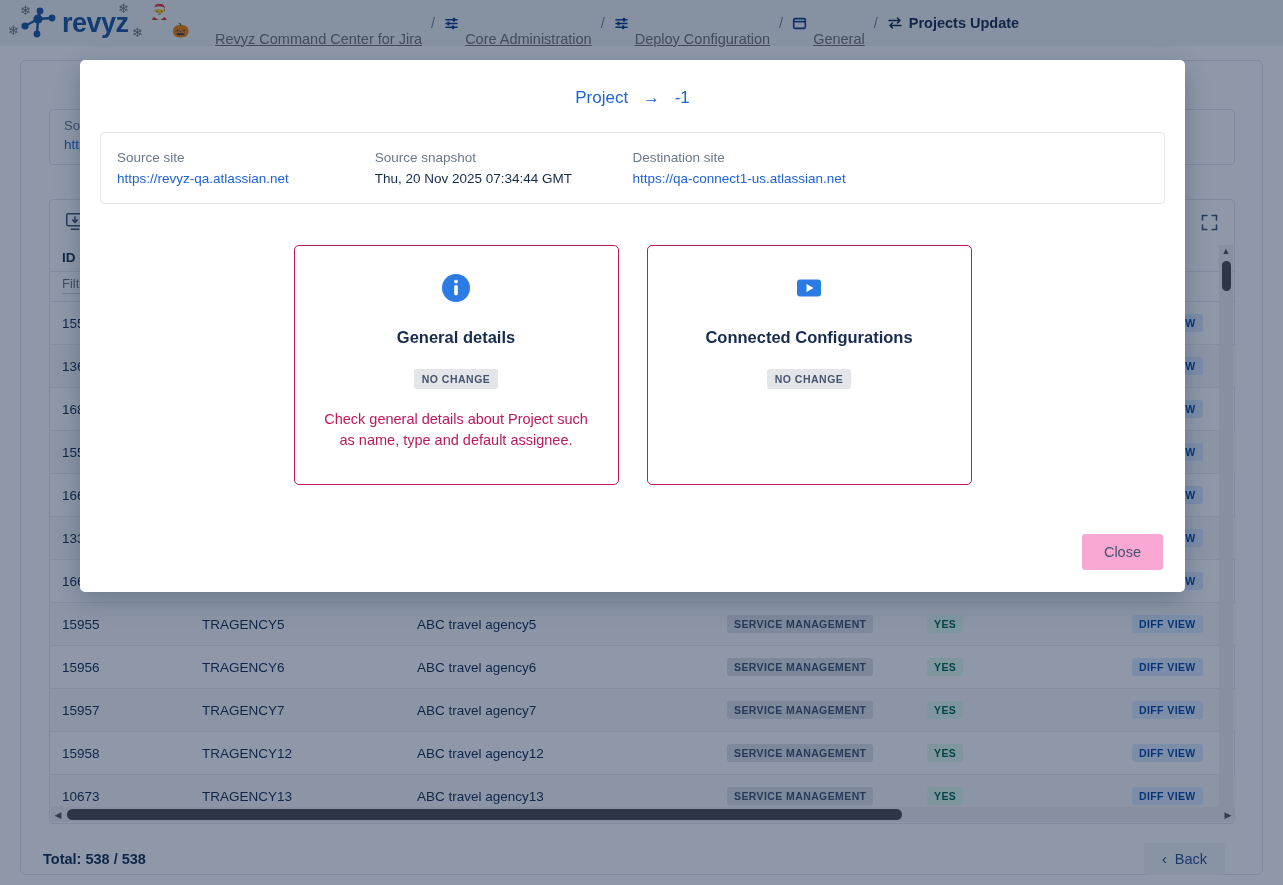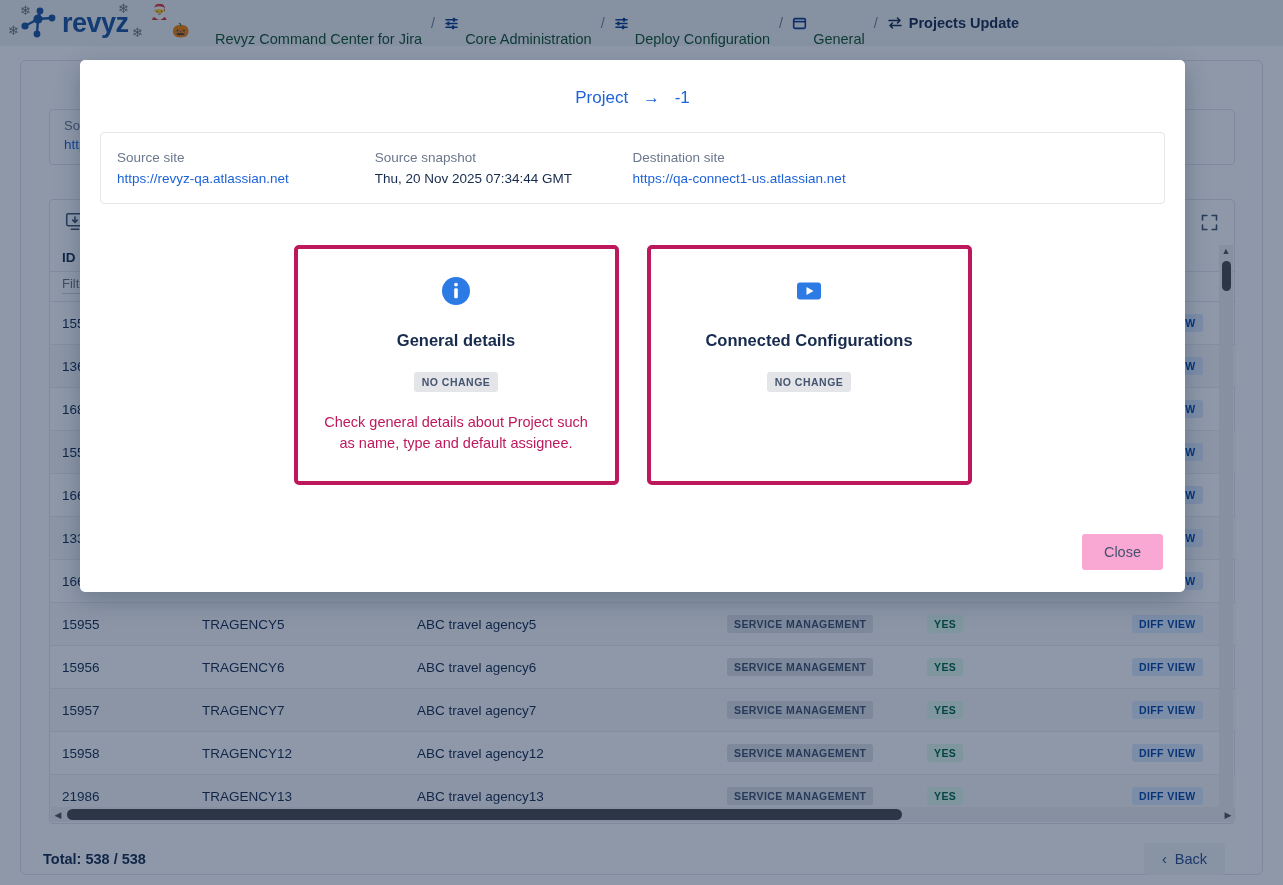--- a/index.html
+++ b/index.html
@@ -34,21 +34,21 @@
   #pumpkins { position: absolute; left: 172px; top: 22px; font-size: 14px; }
 
   #breadcrumb {
     display: flex; align-items: center; gap: 0;
     font-size: 14.5px; color: #172b4d; margin-left: 20px;
   }
   #breadcrumb .crumb {
     display: flex; align-items: center; gap: 6px;
   }
   #breadcrumb a {
-    color: #14532d; cursor: pointer;
+    color: #737373; text-decoration: underline; cursor: pointer;
     white-space: nowrap;
     margin-top: 31px;
   }
   #breadcrumb .sep { color: #7a8699; margin: 0 9px; }
   #breadcrumb .current { font-weight: bold; color: #172b4d; white-space: nowrap; }
   .bc-icon { display: inline-flex; align-items: center; color: #0b3c8c; }
 
   
   #page {
     position: absolute; left: 0; top: 46px;
@@ -179,21 +179,21 @@
   .meta-col .m-lbl { font-size: 13.5px; color: #6b778c; }
   .meta-col .m-val { font-size: 13.5px; color: #172b4d; margin-top: 6px; }
   .meta-col .m-val.link { color: #1c62d8; cursor: pointer; }
 
   #cards {
     position: absolute; left: 0; top: 185px; width: 1105px;
     display: flex; justify-content: center; gap: 28px;
   }
   .card {
     width: 325px; height: 240px;
-    border: 4px solid #be185d; border-radius: 5px;
+    border: 1px solid #be185d; border-radius: 5px;
     background: #ffffff;
     padding: 26px 22px 0 22px;
     text-align: center; cursor: pointer;
   }
   .card-icon { height: 32px; display: flex; justify-content: center; align-items: center; }
   .card-title {
     margin-top: 24px; font-size: 16.5px; font-weight: bold; color: #172b4d;
   }
   .card-badge {
     display: inline-block; margin-top: 22px;
@@ -440,21 +440,21 @@
             </tr>
             <tr>
               <td>15958</td>
               <td>TRAGENCY12</td>
               <td>ABC travel agency12</td>
               <td><span class="pill pill-type">SERVICE MANAGEMENT</span></td>
               <td><span class="pill pill-yes">YES</span></td>
               <td><span class="pill pill-diff">DIFF VIEW</span></td>
             </tr>
             <tr class="even">
-              <td>21986</td>
+              <td>10673</td>
               <td>TRAGENCY13</td>
               <td>ABC travel agency13</td>
               <td><span class="pill pill-type">SERVICE MANAGEMENT</span></td>
               <td><span class="pill pill-yes">YES</span></td>
               <td><span class="pill pill-diff">DIFF VIEW</span></td>
             </tr>
           </tbody>
       </table>
 
       <div id="vscroll">

